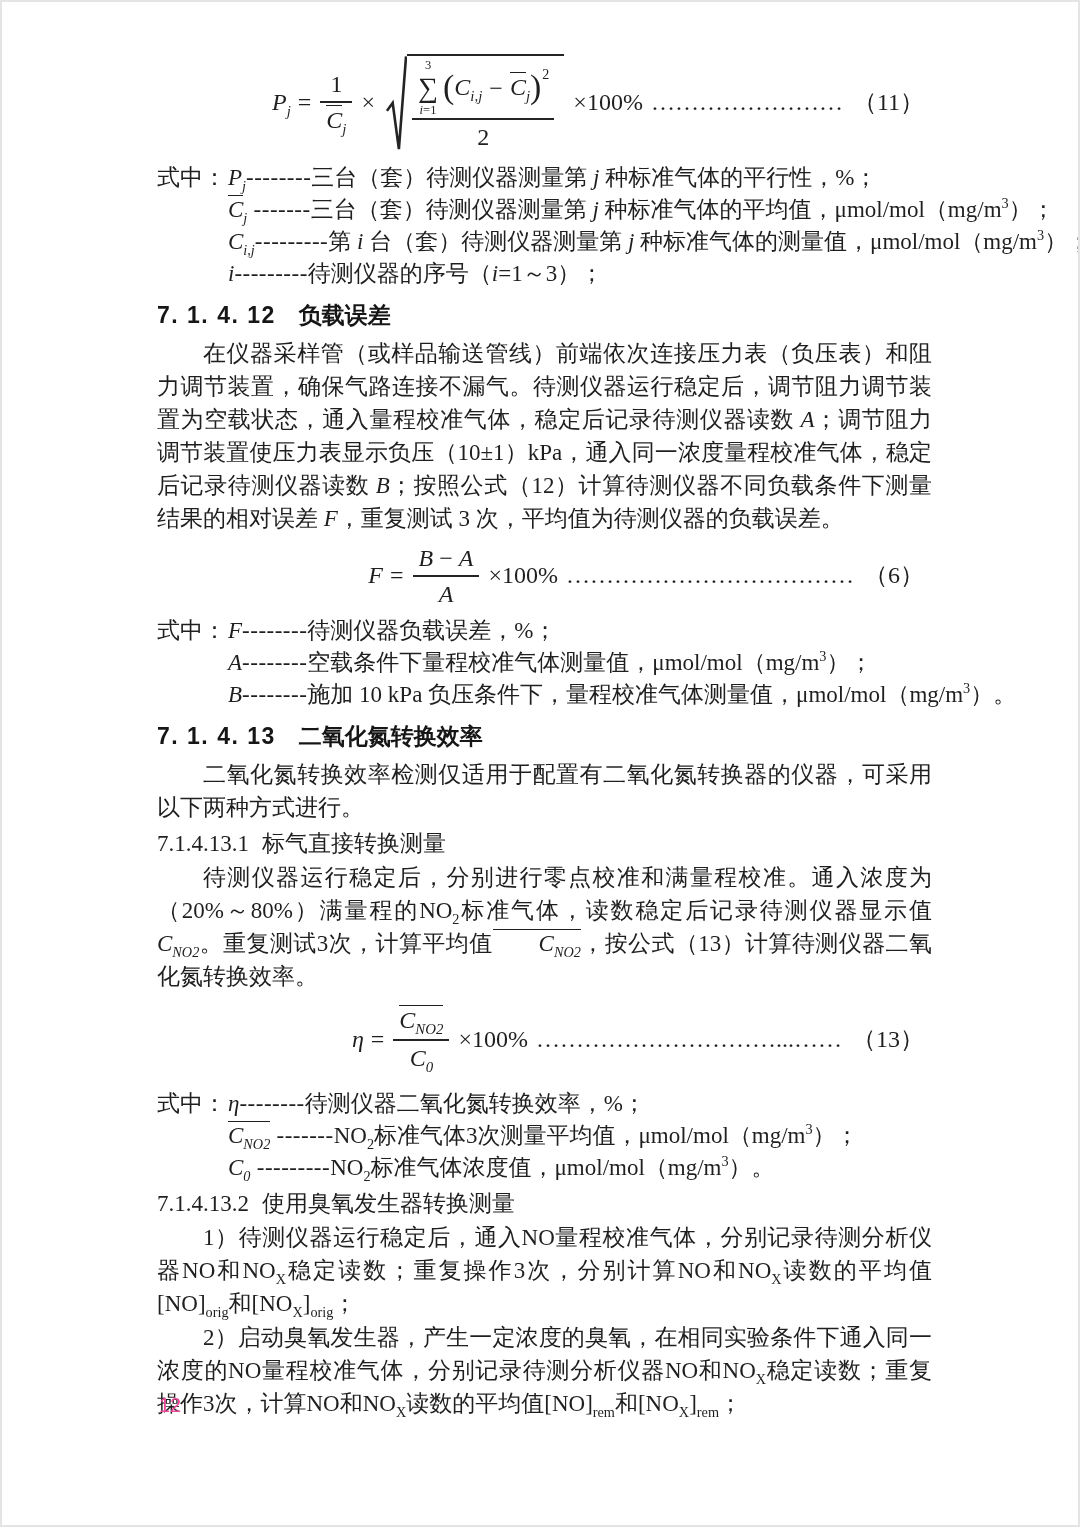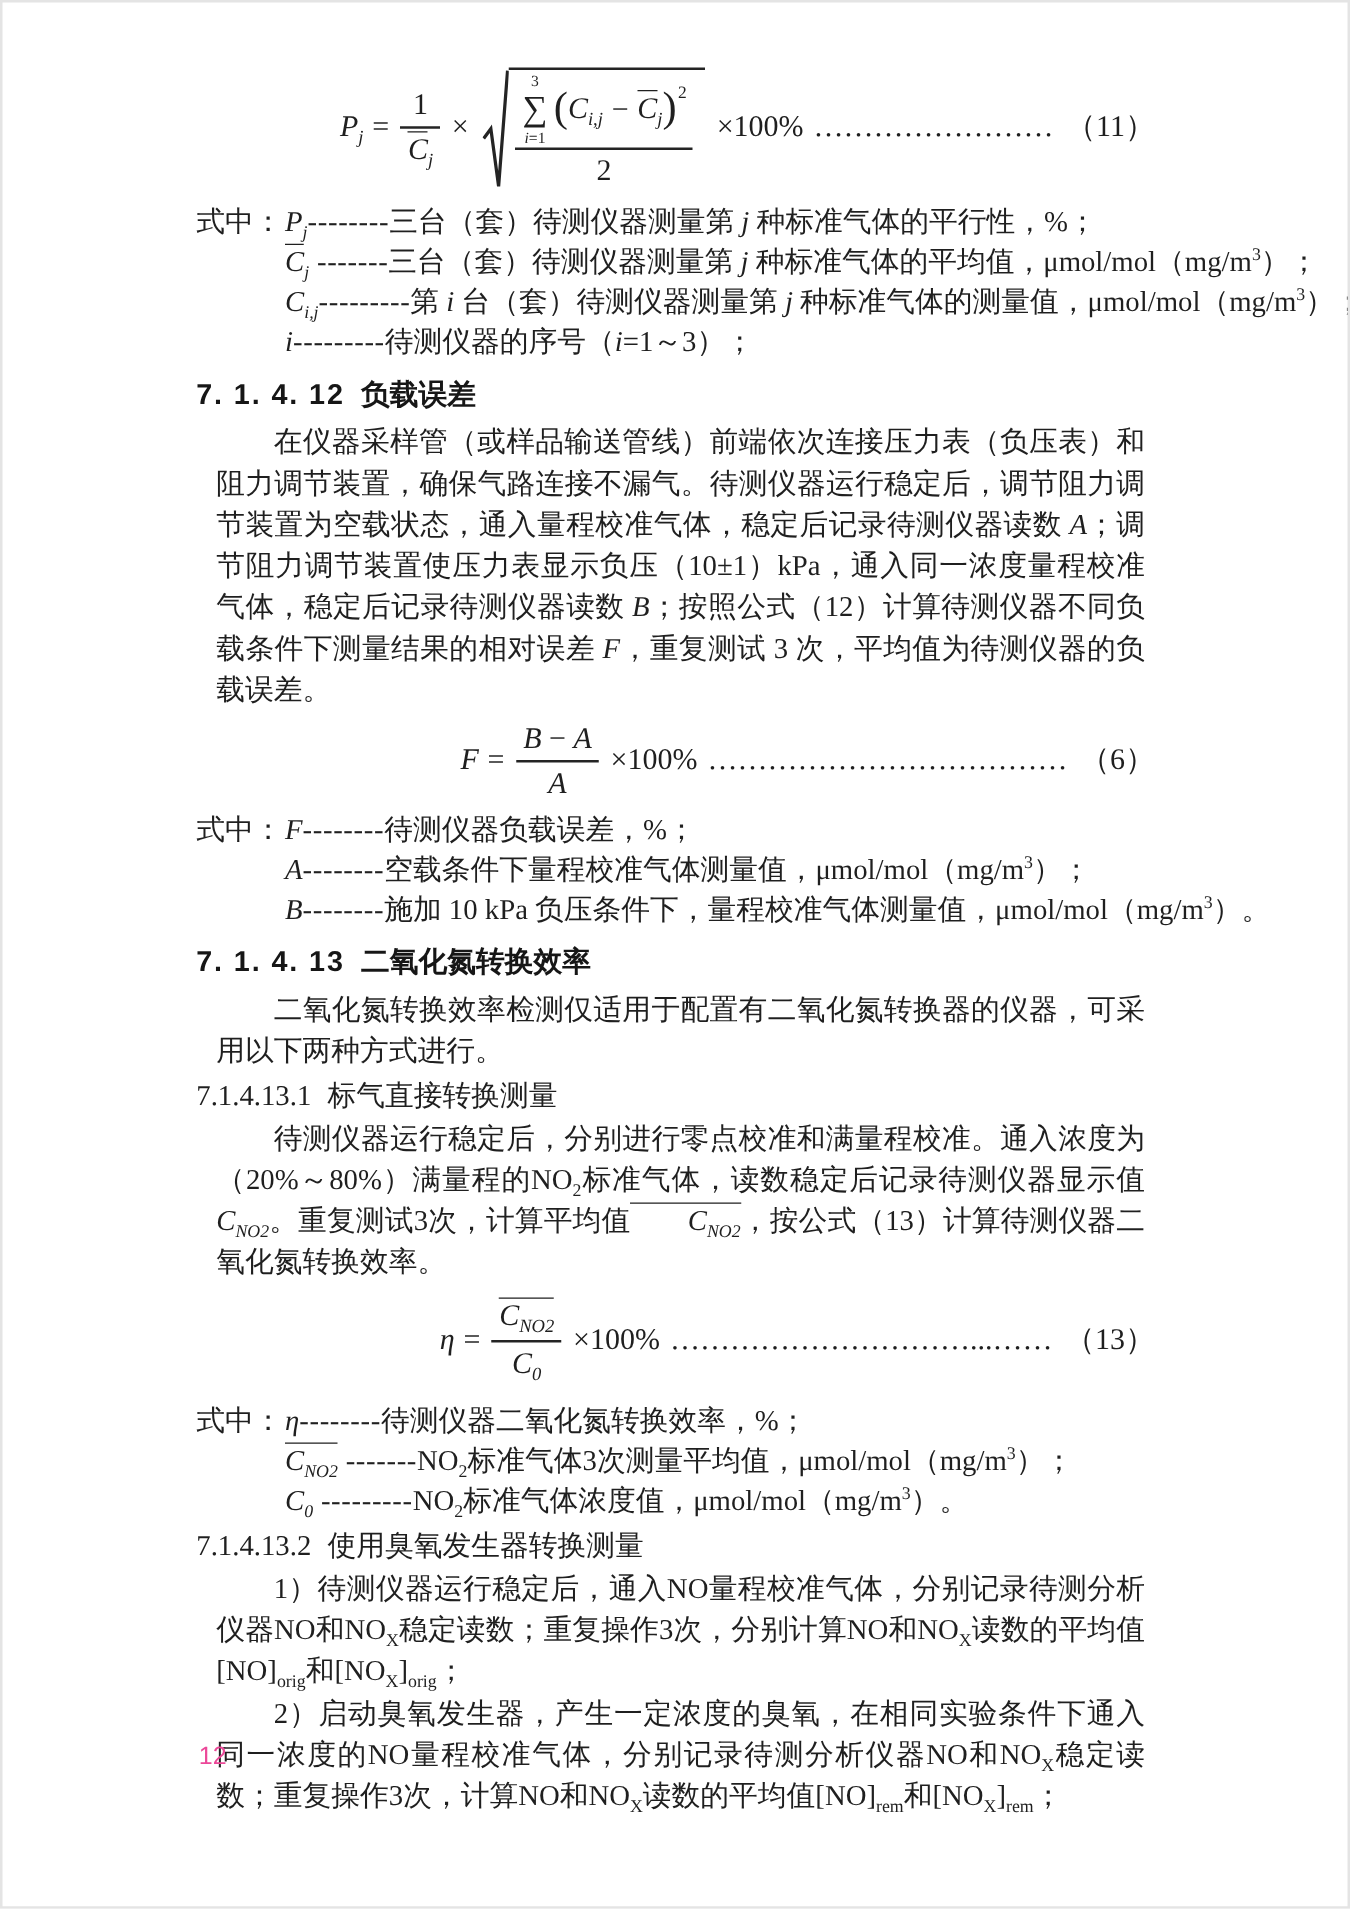--- a/index.html
+++ b/index.html
@@ -4,31 +4,31 @@
 <style>
   * { margin:0; padding:0; box-sizing:border-box; }
   html,body { background:#f2f2f2; }
   .page {
     width:1080px; height:1527px; margin:0 auto; background:#ffffff;
     border:2px solid #e4e4e4; position:relative; overflow:hidden;
     font-family:"Liberation Serif","DejaVu Serif",serif;
     color:#1f1f1f;
   }
   .content { padding:46px 146px 0 155px; font-size:23px; line-height:33px; }
-  .para { text-align:justify; text-indent:2em; margin:1px 16px; }
+  .para { text-align:justify; text-indent:2em; margin:1px 0; }
   
   .i  { font-style:italic; }
   .r  { font-style:normal; }
   .sub,.sb { font-size:0.62em; vertical-align:sub; line-height:1; }
   .sup { font-size:0.62em; vertical-align:super; line-height:1; }
   .ol { display:inline-block; border-top:1.6px solid currentColor; line-height:1.1; padding-top:1px; }
   
   .h-bold { font-family:"Liberation Sans","DejaVu Sans",sans-serif; font-weight:bold;
             font-size:23px; color:#161616; margin:9px 0 5px; line-height:33px; }
-  .h-bold .h-num { margin-right:13px; letter-spacing:1.5px; }
+  .h-bold .h-num { margin-right:23px; letter-spacing:1.5px; }
   .h-plain { font-size:23px; margin:3px 0 1px; line-height:33px;font-family:Liberation Serif, serif; }
   .h-plain .h-num { margin-right:13px; }
   
   .where-list { margin:2px 0 3px; }
   .where-row { line-height:32px; white-space:nowrap; }
   .where-prefix { display:inline-block; width:71px; }
   .where-dash { letter-spacing:0.5px; }
   
   .formula-line { display:flex; align-items:center; justify-content:flex-end;
                   padding-right:8px; font-size:24px; line-height:1.3; }

